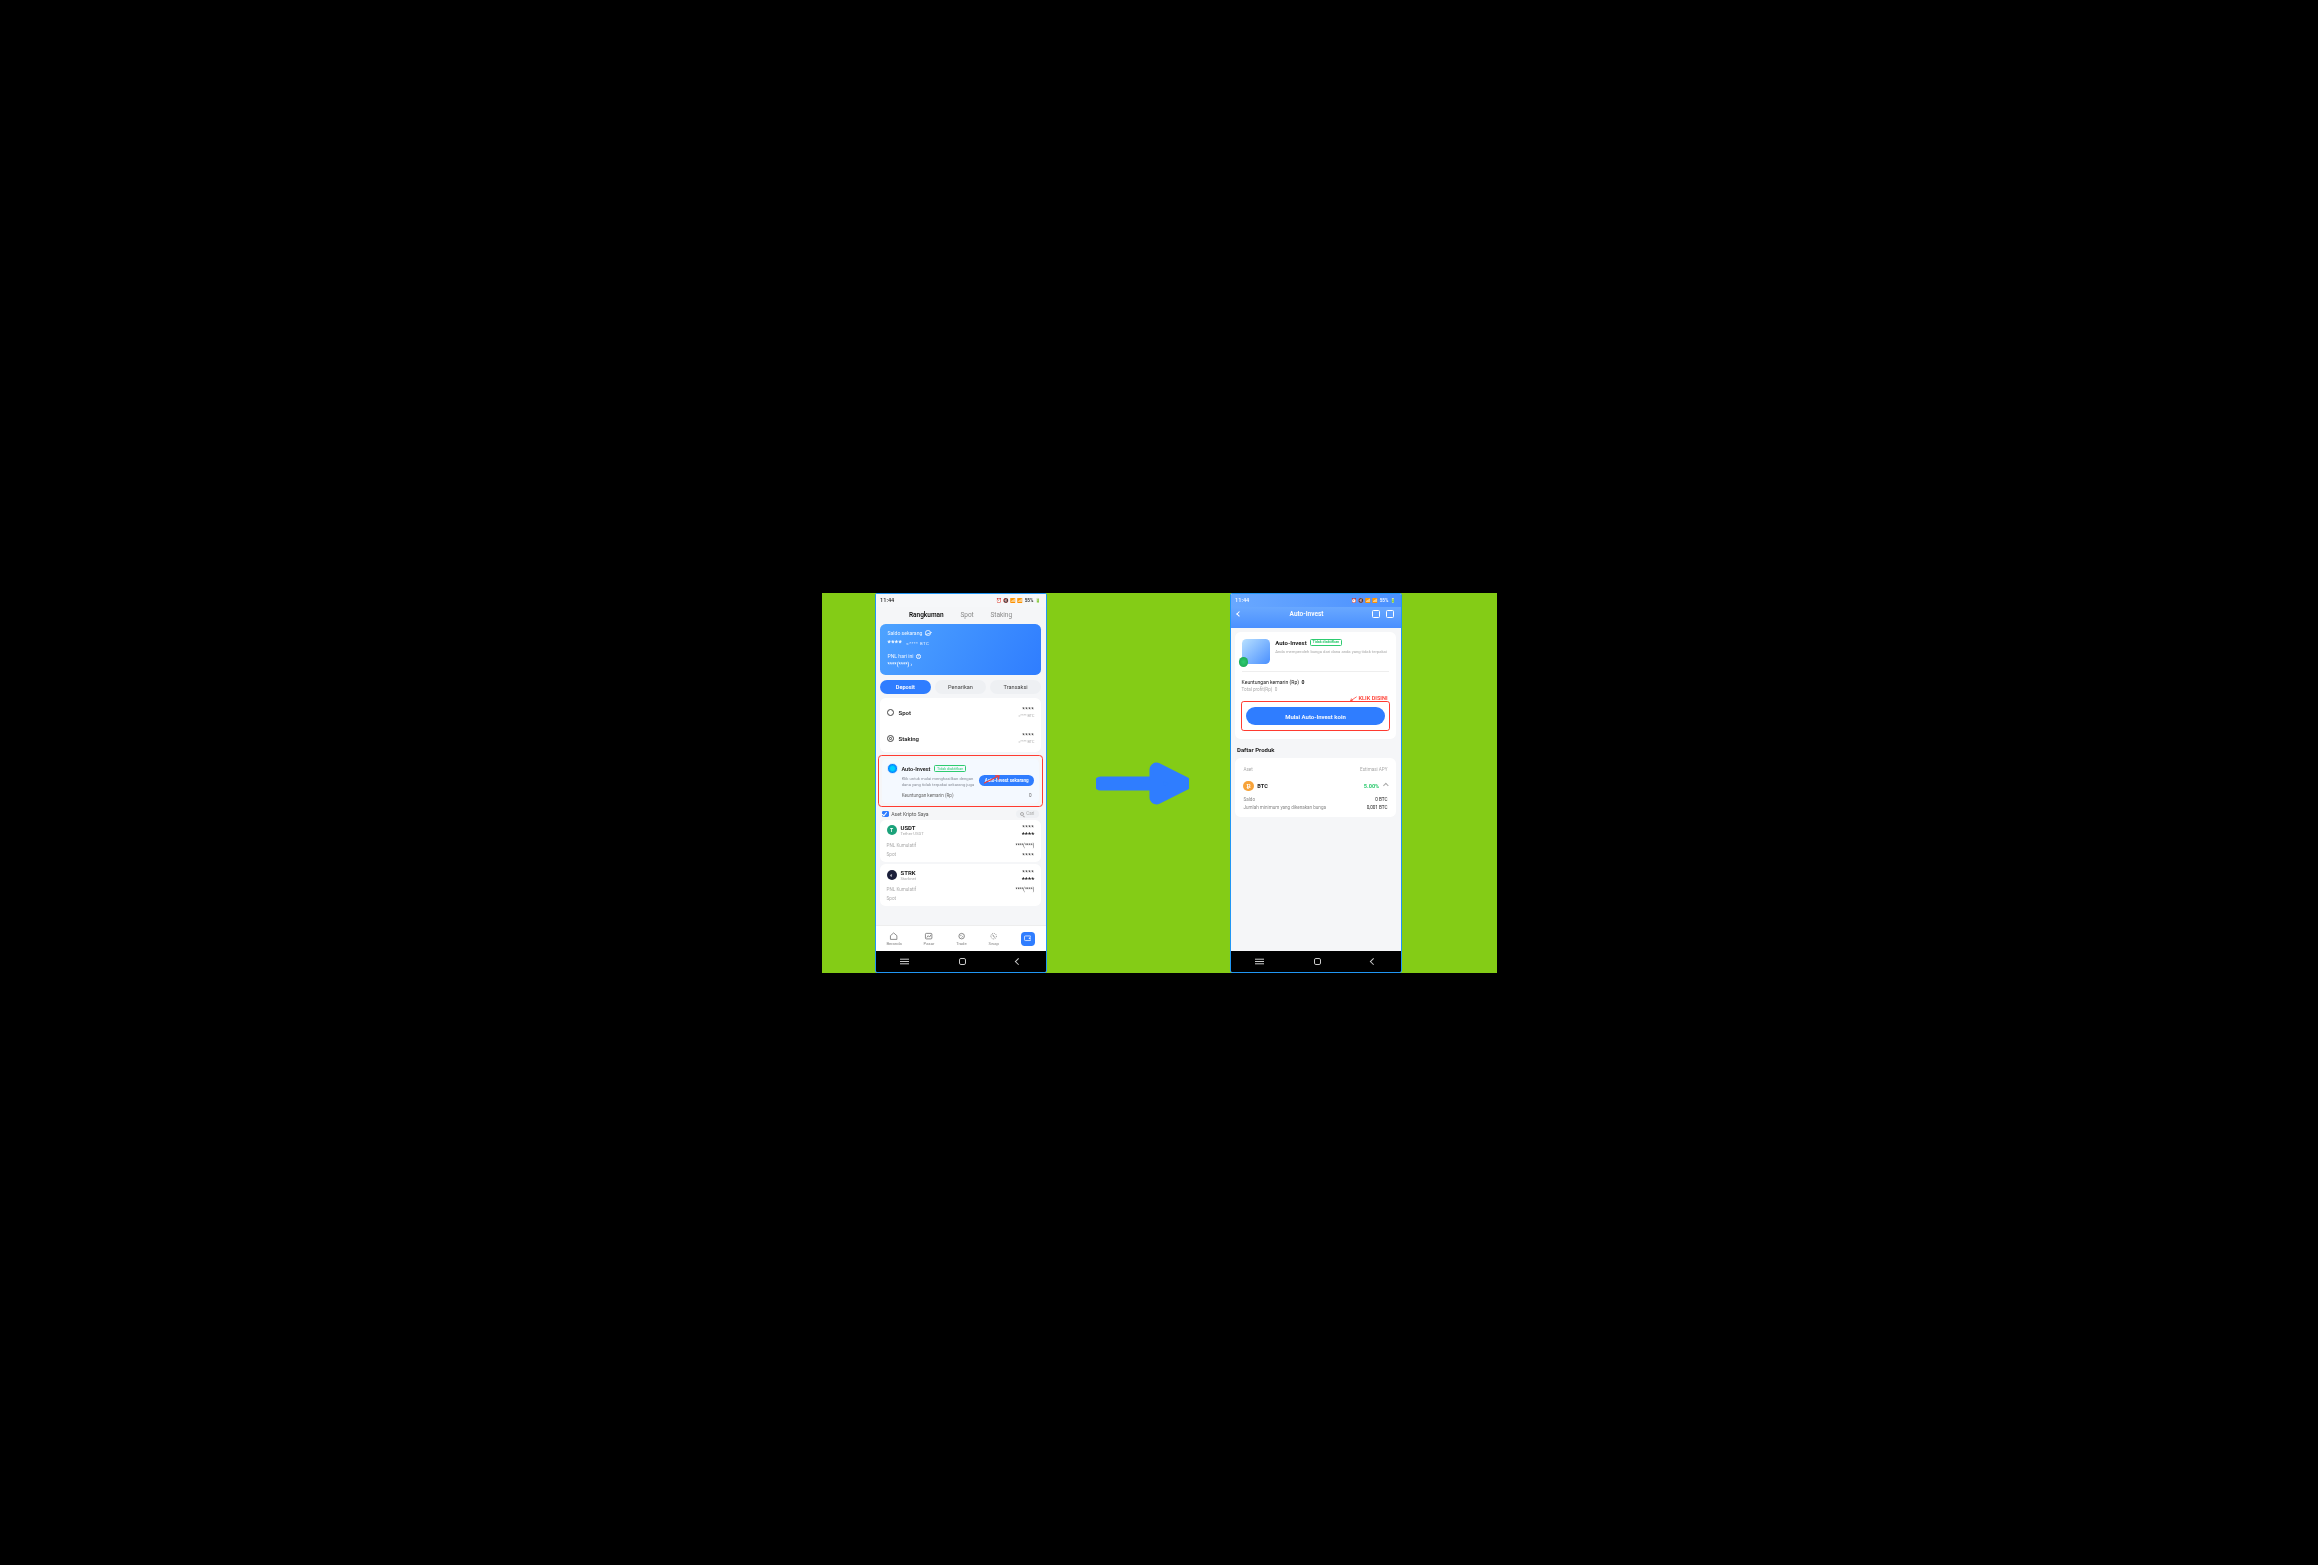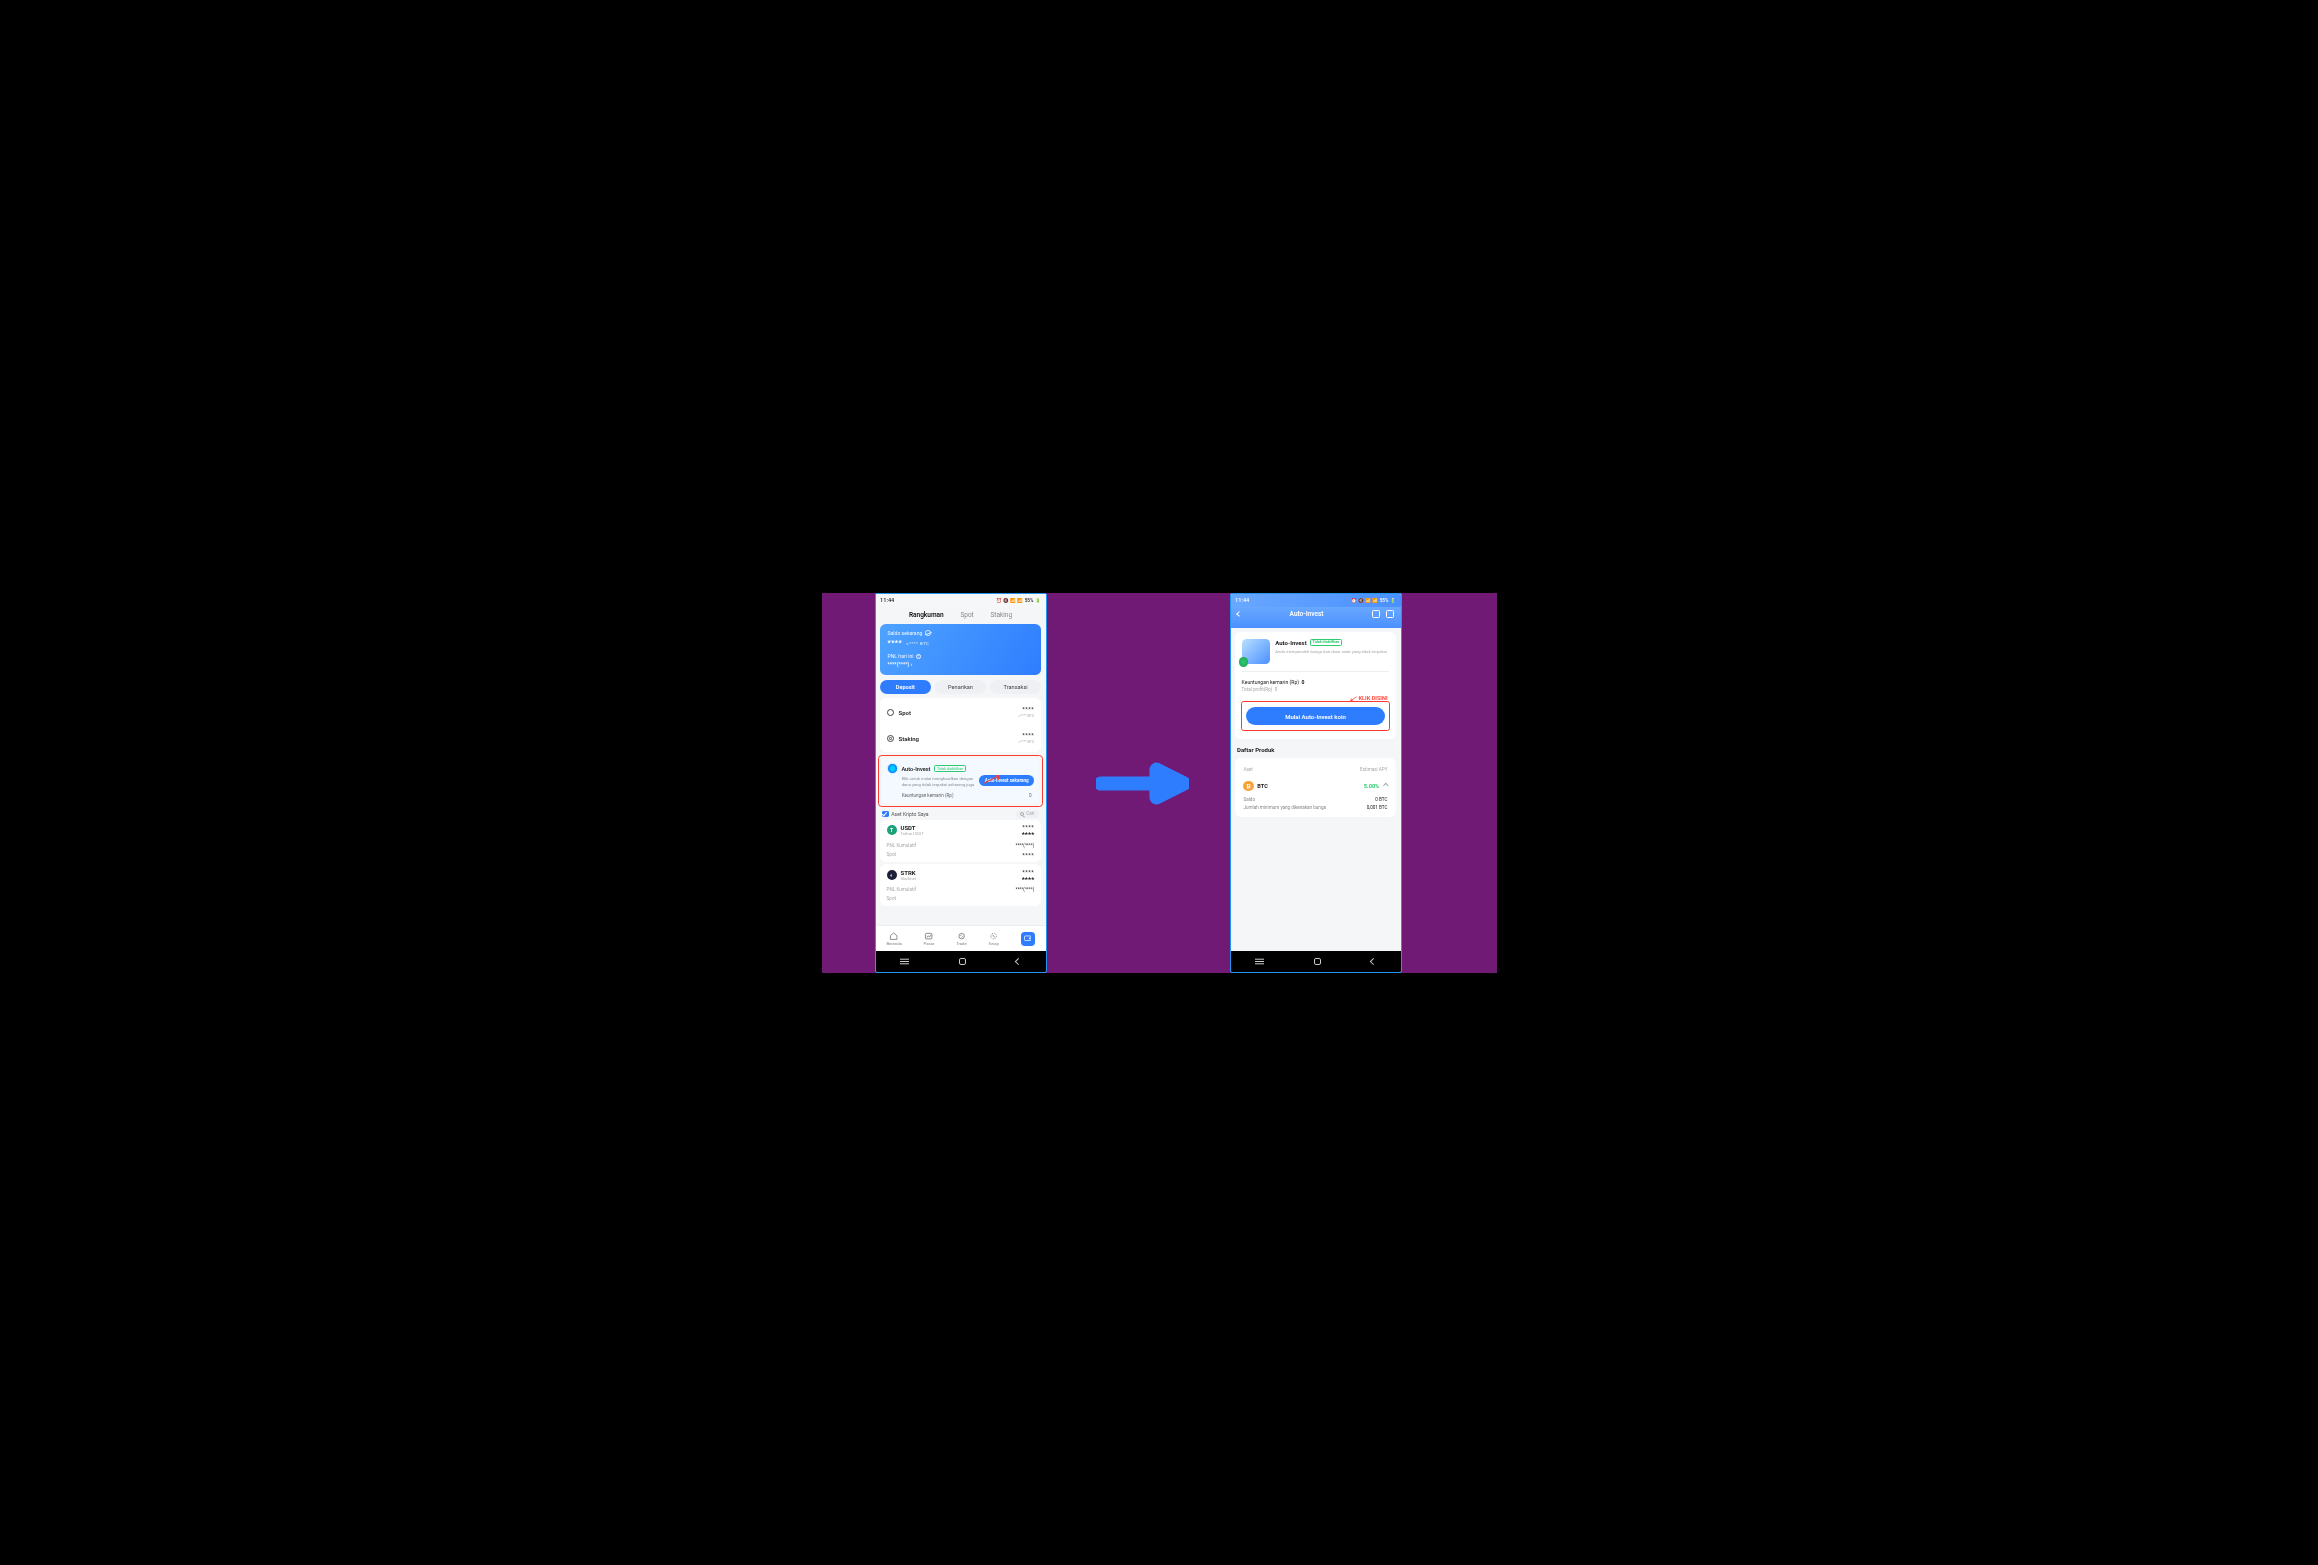--- a/index.html
+++ b/index.html
@@ -1,17 +1,17 @@
 <!DOCTYPE html>
 <html style="font-size:7.4px"><head>
 <meta charset="utf-8">
 <style>
   * { box-sizing: border-box; margin: 0; padding: 0; font-family: -apple-system, BlinkMacSystemFont, "Segoe UI", Roboto, Helvetica, Arial, sans-serif; }
   body { background:#000; display:flex; align-items:center; justify-content:center; min-height:100vh; }
-  .stage { width:675px; height:380px; background:#701a75; position:relative; }
+  .stage { width:675px; height:380px; background:#84cc16; position:relative; }
   .phone { position:absolute; width:172px; height:380px; border:1.9px solid #2196f3; border-radius:1.9px; overflow:hidden; background:#f5f6f8; }
   .phone.left  { left:53px;  top:0; }
   .phone.right { left:408px; top:0; }
 
   
   .statusbar { height:13px; background:#f6f7f9; display:flex; align-items:center; justify-content:space-between; padding:0 4.6px; font-size:5.6px; font-weight:500; color:#222; }
   .statusbar.blue { background:linear-gradient(90deg,#69a8ff,#4a90ff); color:#fff; }
   .statusbar .icons { display:flex; gap:1.9px; align-items:center; font-size:4.6px; }
 
   

